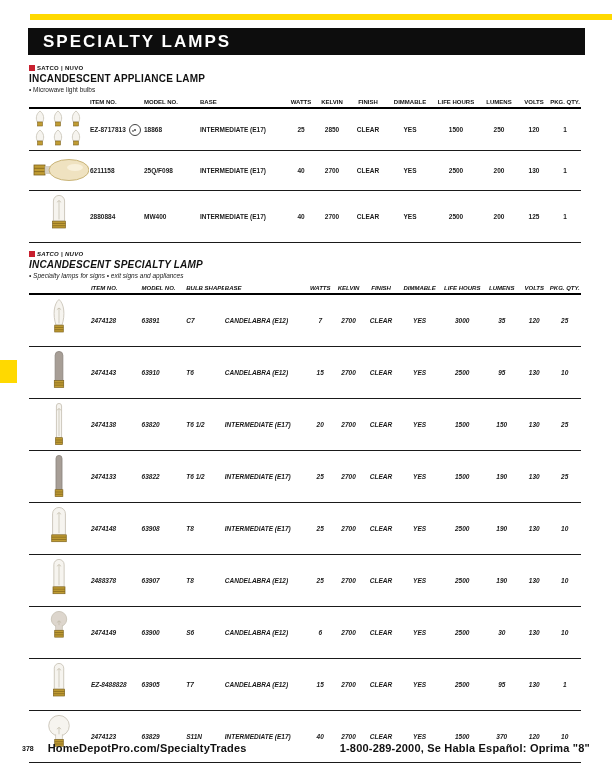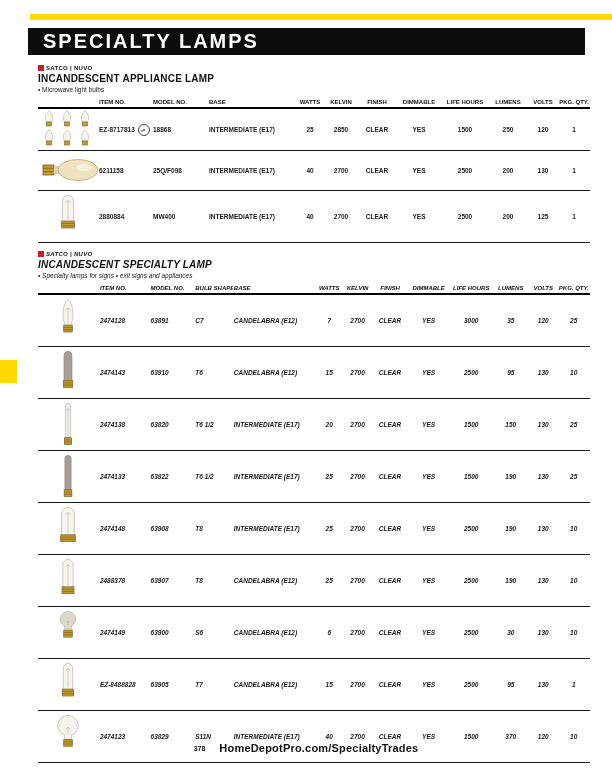--- a/index.html
+++ b/index.html
@@ -6,25 +6,25 @@
   body{
     width:612px;height:783px;position:relative;background:#ffffff;
     font-family:"Liberation Sans",sans-serif;color:#111;overflow:hidden;
   }
   .top-rule{position:absolute;top:14px;left:30px;right:0;height:6px;background:#ffd900;}
   .title-bar{
     position:absolute;top:28px;left:28px;width:557px;height:27px;background:#0d0d0d;
     display:flex;align-items:center;
   }
   .title-bar span{
-    color:#fff;font-weight:700;font-size:20px;letter-spacing:2px;padding-left:15px;
+    color:#fff;font-weight:700;font-size:17px;letter-spacing:2px;padding-left:15px;
   }
   .side-tab{position:absolute;top:360px;left:0;width:17px;height:23px;background:#ffd900;}
 
-  .section{position:absolute;left:38px;width:552px;}
+  .section{position:absolute;left:29px;width:552px;}
   #sectionA{top:64px;}
   #sectionB{top:250px;font-style:italic;}
   .brand-line{display:flex;align-items:center;height:8px;margin-bottom:1px;}
   .brand-mark{width:6px;height:6px;background:#c8202f;margin-right:2px;}
   .brand-name{font-size:6px;font-weight:700;letter-spacing:.3px;}
   .section-heading{font-size:10px;font-weight:700;letter-spacing:.2px;line-height:12px;}
   .section-bullet{font-size:6.5px;font-weight:400;line-height:9px;color:#222;}
 
   table{border-collapse:collapse;table-layout:fixed;width:552px;margin-top:3px;}
   thead th{
@@ -43,21 +43,21 @@
   .badge{
     display:inline-block;width:10px;height:10px;border:1px solid #444;border-radius:50%;
     margin-left:3px;vertical-align:middle;
     background:radial-gradient(circle at 50% 50%, #777 0 1.2px, transparent 1.3px),
                radial-gradient(circle at 30% 60%, #999 0 .8px, transparent 1px);
   }
   .itemtext{display:inline-block;max-width:40px;white-space:normal;vertical-align:middle;}
 
   footer{
     position:absolute;left:22px;right:22px;top:740px;height:16px;
-    display:flex;align-items:center;justify-content:center;
+    display:flex;align-items:center;
   }
   .pagenum{font-size:7px;font-weight:700;margin-right:14px;}
   .site{font-size:11px;font-weight:700;letter-spacing:.2px;}
   .phone{font-size:11px;font-weight:700;margin-left:auto;letter-spacing:.2px;}
 </style>
 </head>
 <body>
 
 <div class="top-rule"></div>
 
@@ -408,13 +408,14 @@
         </tr>
       </tbody>
     </table>
 </div>
 
 <div class="side-tab"></div>
 
 <footer>
   <span class="pagenum">378</span>
   <span class="site">HomeDepotPro.com/SpecialtyTrades</span>
+  <span class="phone">1-800-289-2000, Se Habla Español: Oprima "8"</span>
 </footer>
 
 </body></html>

